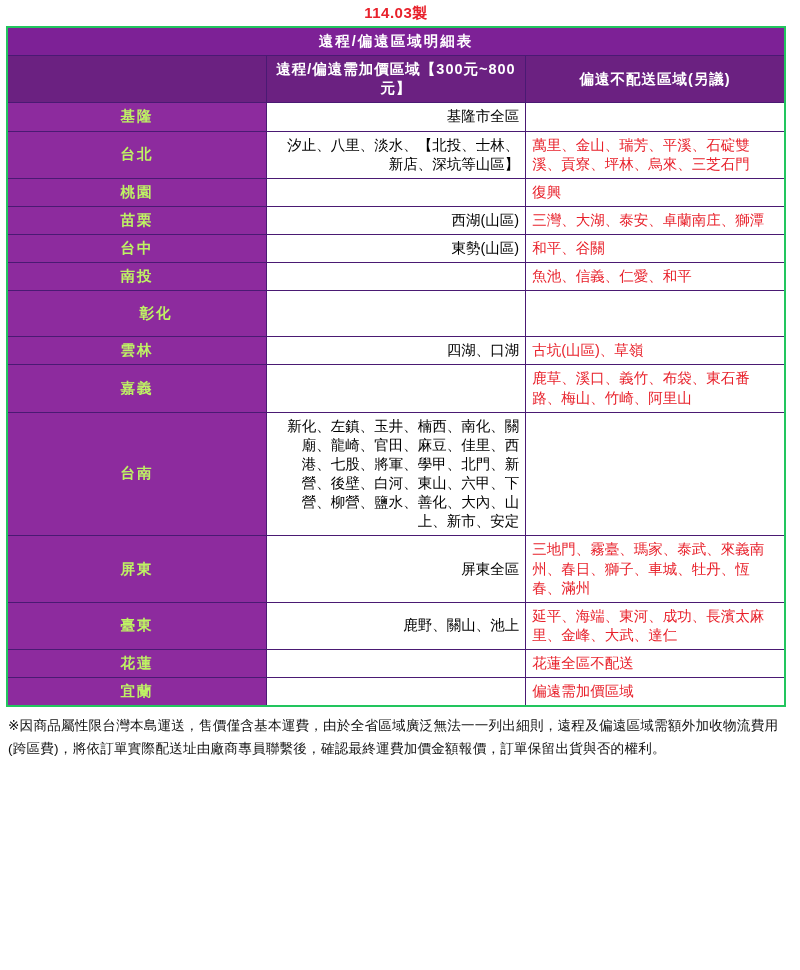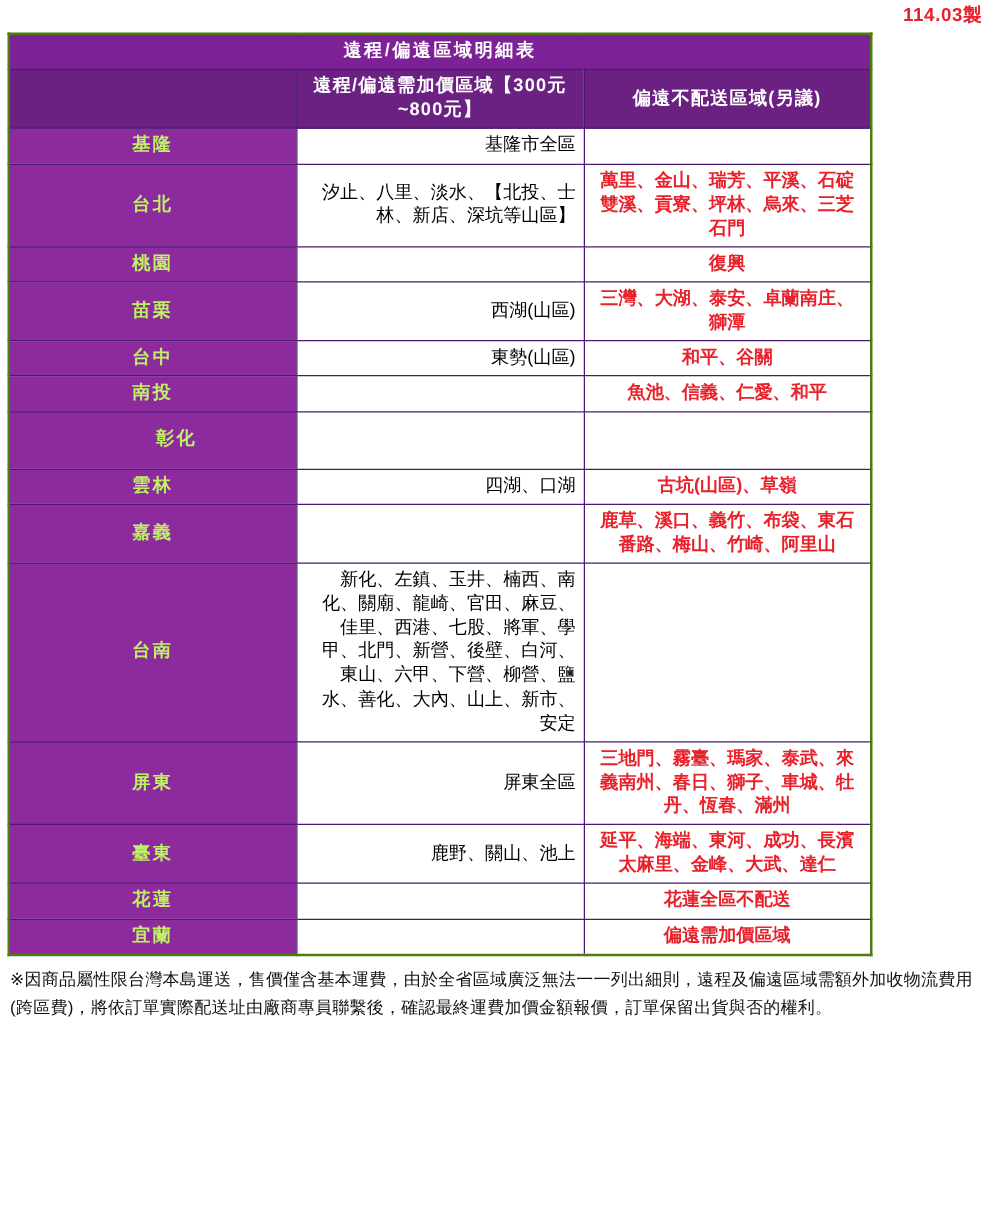--- a/index.html
+++ b/index.html
@@ -9,34 +9,34 @@
     background: #ffffff;
     font-family: "Liberation Sans", "DejaVu Sans", sans-serif;
   }
   .page {
     width: 800px;
     height: 970px;
     position: relative;
     padding: 0 6px;
   }
   .topstamp {
-    text-align: right;
+    text-align: center;
     font-size: 15px;
     font-weight: bold;
     color: #e8212b;
     padding: 4px 8px 4px 0;
     letter-spacing: 0.5px;
     height: 26px;
     line-height: 18px;
   }
   table.main {
     border-collapse: collapse;
-    width: 692px;
+    width: 780px;
     table-layout: fixed;
-    border: 2px solid #4d7c0f;
+    border: 2px solid #22c55e;
   }
   table.main td, table.main th {
     border: 1px solid #4a1a73;
     padding: 4px 6px;
     vertical-align: middle;
     font-size: 14.5px;
     line-height: 1.32;
   }
   .title-row td {
     background: #7b1fa2;
@@ -70,22 +70,21 @@
     width: 72px;
   }
   td.mid {
     color: #000000;
     width: 470px;
     text-align: right;
   }
   td.right {
     color: #e8212b;
     width: 244px;
-    text-align: center;
-    font-weight: bold;
+    text-align: left;
   }
   .note {
     margin-top: 6px;
     font-size: 13.6px;
     line-height: 1.65;
     color: #111111;
     padding: 2px 2px 0 2px;
     letter-spacing: 0.2px;
   }
 </style>

